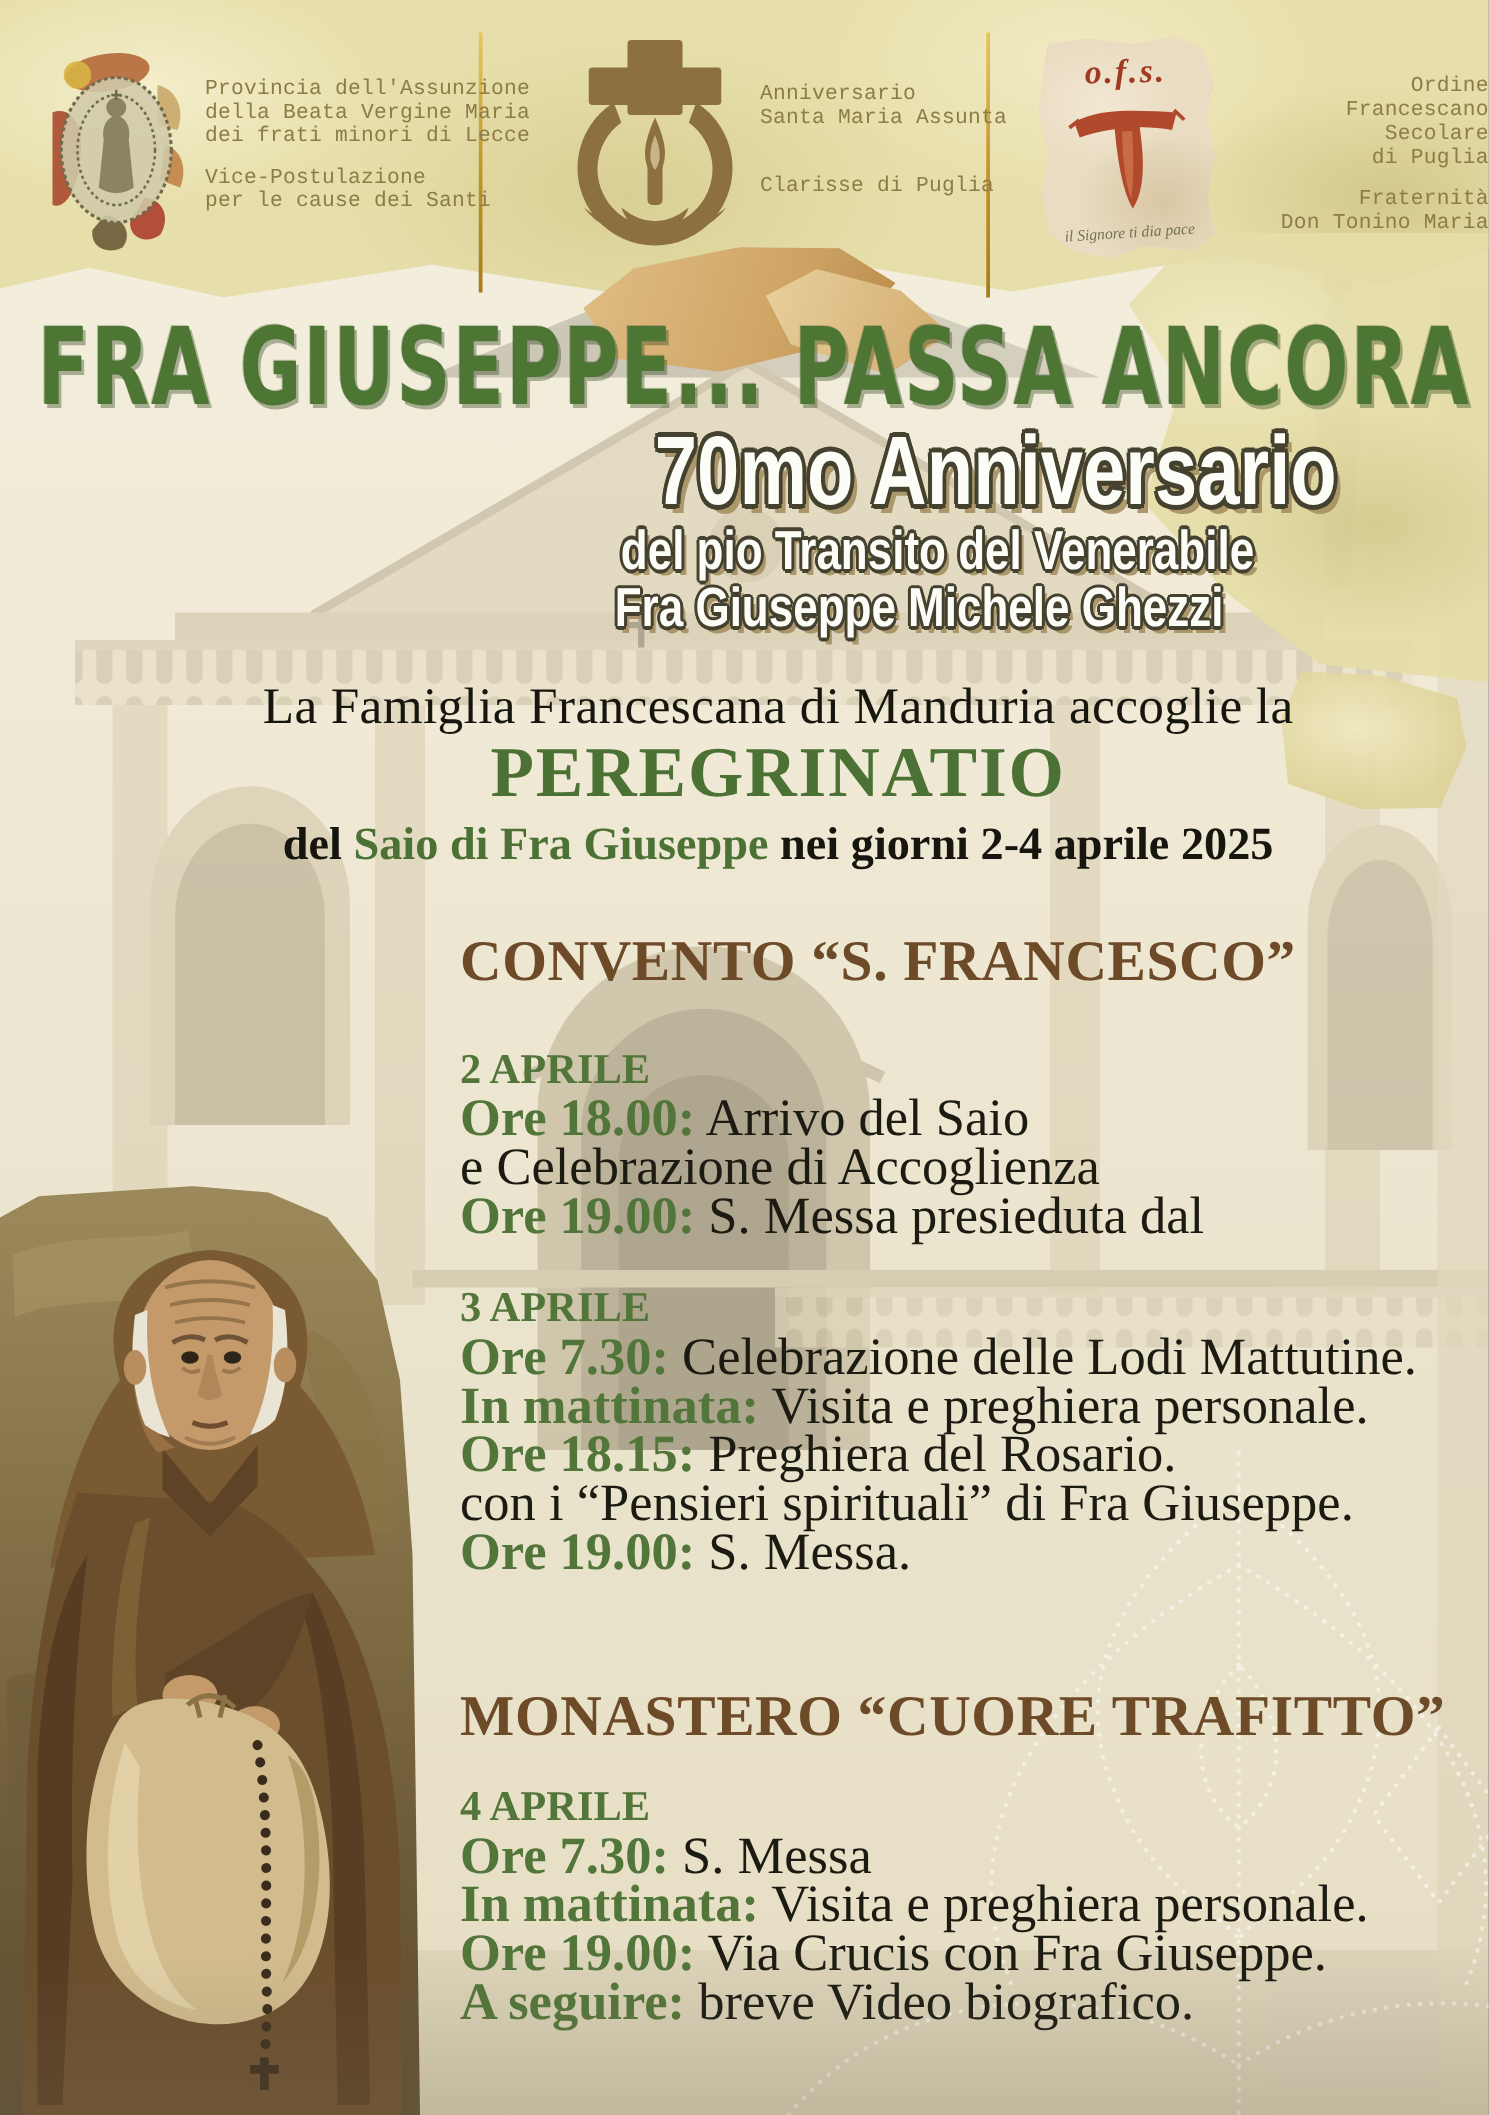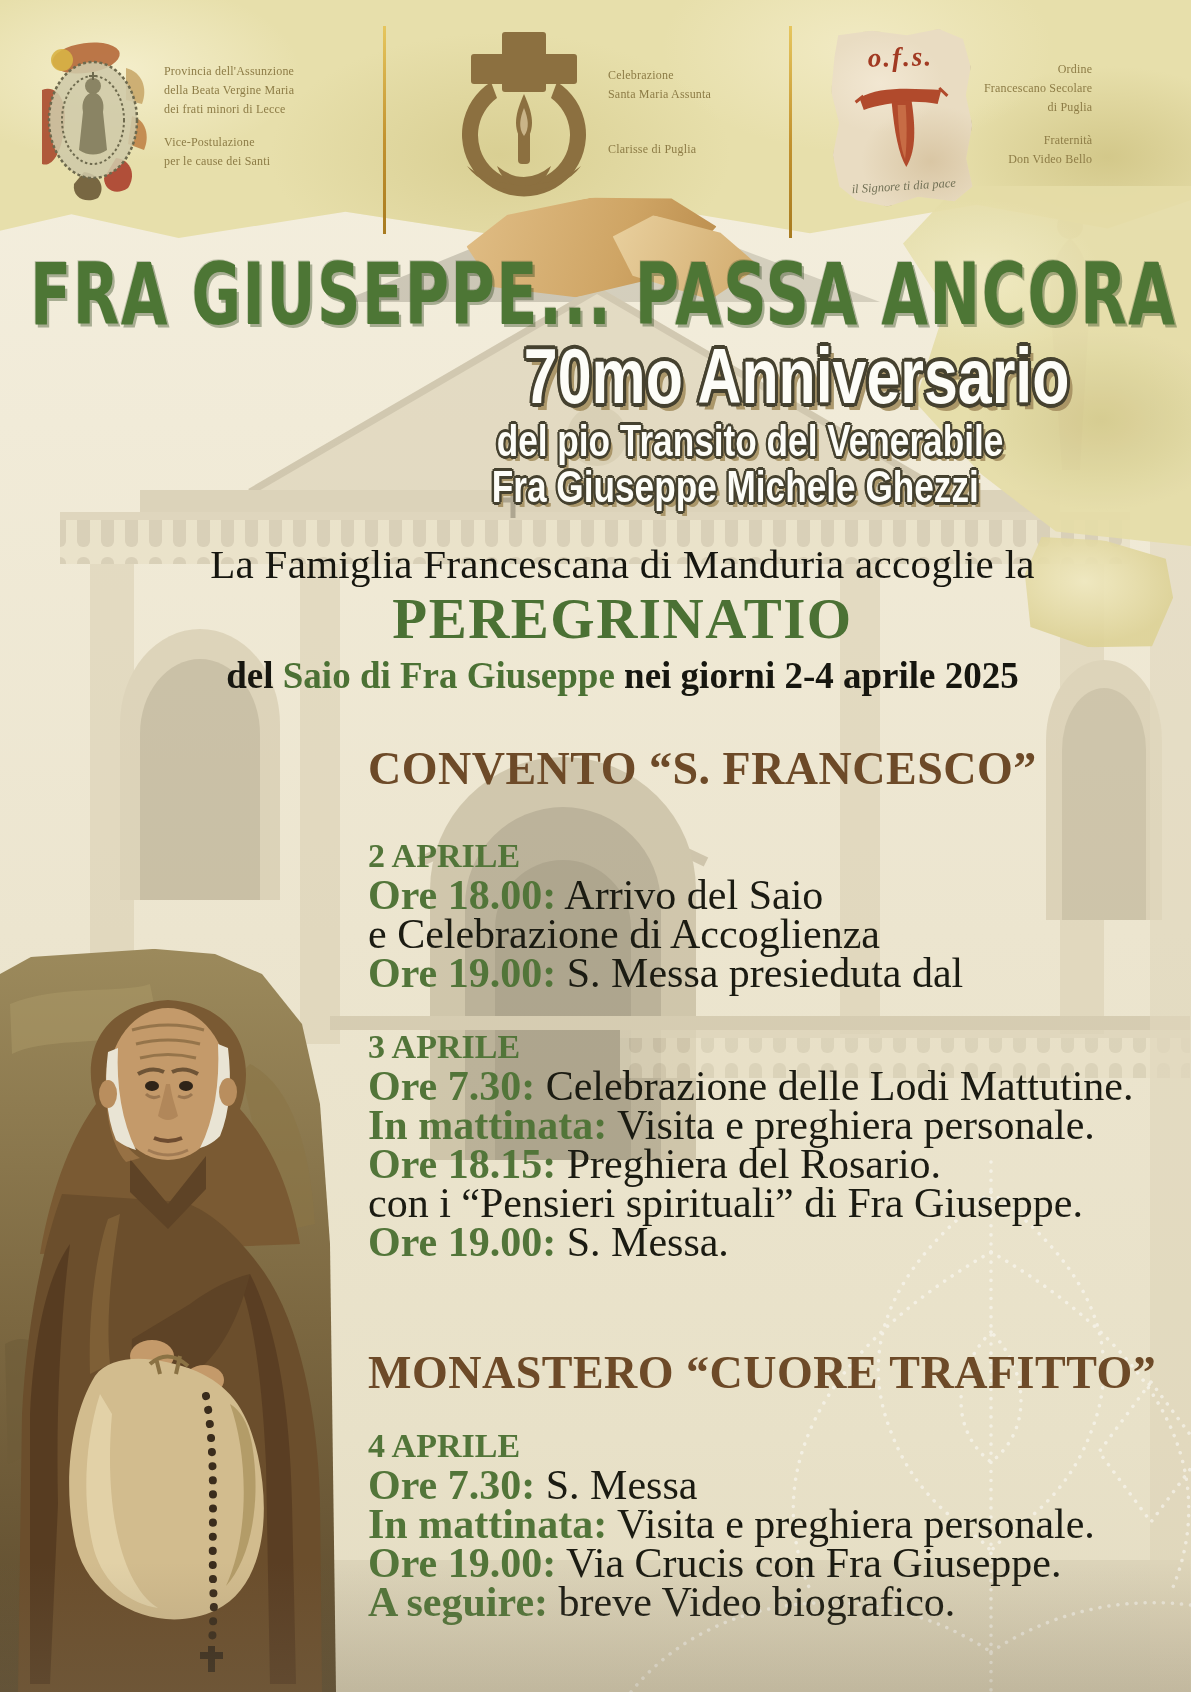--- a/index.html
+++ b/index.html
@@ -41,21 +41,21 @@
     background:linear-gradient(115deg,#e0bd85,#cfa565 60%,#ba8c4c);
     clip-path:polygon(0 30%,18% 4%,52% 0,84% 14%,100% 50%,80% 92%,40% 100%,8% 76%);}
   .torn2{left:610px;top:222px;width:150px;height:72px;transform:rotate(11deg);
     background:linear-gradient(100deg,#e8cf9d,#d2ab6d);
     clip-path:polygon(0 40%,24% 0,70% 6%,100% 42%,72% 100%,18% 88%);}
   
   .divider{width:3px;background:linear-gradient(180deg,#e6c65e,#c2922f 55%,#a87b20);}
   .div1{left:383px;top:26px;height:208px;}
   .div2{left:789px;top:26px;height:212px;}
   
-  .org{font-family:Liberation Serif, serif;color:#8d7c46;font-size:12px;line-height:19px;letter-spacing:.2px;}
+  .org{font-family:Liberation Mono, monospace;color:#8d7c46;font-size:17px;line-height:19px;letter-spacing:.2px;}
   .org-left{left:164px;top:62px;}
   .org-center{left:608px;top:66px;}
   .org-right{left:984px;top:60px;text-align:right;}
   .org .sub{margin-top:14px;}
   .org-center .sub{margin-top:36px;}
   
   .ofs-parch{
     left:832px;top:30px;width:140px;height:176px;transform:rotate(-1.5deg);
     background:
       radial-gradient(90px 70px at 35% 30%,#f2e7d2 0%,rgba(242,231,210,0) 70%),
@@ -289,37 +289,37 @@
       <div>dei frati minori di Lecce</div>
     </div>
     <div class="sub">
       <div>Vice-Postulazione</div>
       <div>per le cause dei Santi</div>
     </div>
   </div>
 
   <div class="abs org org-center">
     <div class="name">
-      <div>Celebrazione</div>
+      <div>Anniversario</div>
       <div>Santa Maria Assunta</div>
     </div>
     <div class="sub">
       <div>Clarisse di Puglia</div>
     </div>
   </div>
 
   <div class="abs org org-right">
     <div class="name">
       <div>Ordine</div>
       <div>Francescano Secolare</div>
       <div>di Puglia</div>
     </div>
     <div class="sub">
       <div>Fraternità</div>
-      <div>Don Video Bello</div>
+      <div>Don Tonino Maria</div>
     </div>
   </div>
 
   <div class="abs title">FRA GIUSEPPE... PASSA ANCORA</div>
 
   <div class="abs anni">
     <div class="l1"><span>70mo Anniversario</span></div>
     <div class="l23"><span>del pio Transito del Venerabile</span></div>
     <div class="l23"><span>Fra Giuseppe Michele Ghezzi</span></div>
   </div>

